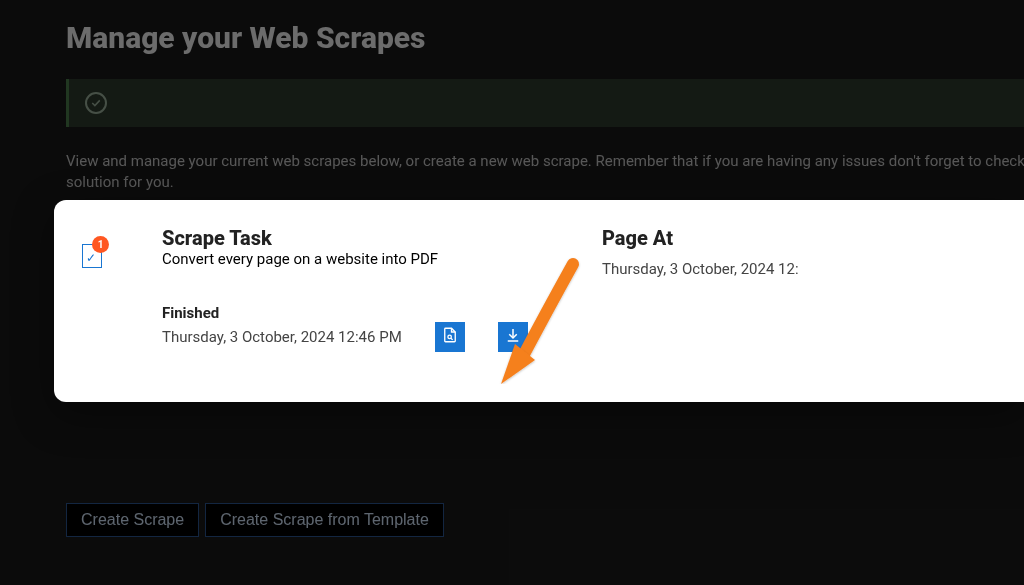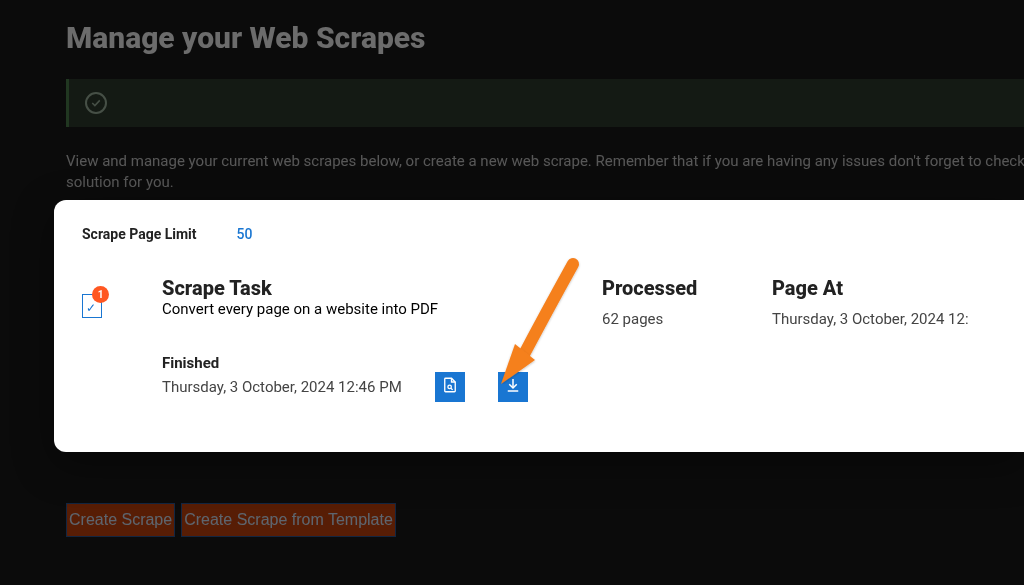--- a/index.html
+++ b/index.html
@@ -61,24 +61,24 @@
       font-size: 15px;
       margin-bottom: 30px;
     }
     .secondary-text strong { color: #e0e0e0; font-weight: 700; }
     .buttons {
       display: flex;
       gap: 6px;
       margin-top: 280px;
     }
     .btn {
-      background: #c2410c;
+      background: #000000;
       color: #cfe0f5;
       border: 1px solid #2a5590;
-      padding: 7px 2px;
+      padding: 7px 14px;
       font-size: 16px;
       cursor: pointer;
     }
 
     
     .card {
       position: absolute;
       left: 54px;
       top: 200px;
       right: 0;
@@ -226,24 +226,20 @@
 
   <div class="buttons">
     <button class="btn">Create Scrape</button>
     <button class="btn">Create Scrape from Template</button>
   </div>
 </div>
 
 <div class="overlay"></div>
 
 <div class="card">
-  <div class="limit-row">
-    <span class="limit-label">Scrape Page Limit</span>
-    <span class="limit-value">50</span>
-  </div>
 
   <div class="task-row">
     <div class="doc-icon-wrap">
       <div class="doc-icon">
         <span class="doc-check">✓</span>
       </div>
       <span class="badge">1</span>
     </div>
 
     <div class="task-main">
@@ -267,24 +263,20 @@
             <svg viewBox="0 0 24 24" fill="none" stroke="#fff" stroke-width="2">
               <line x1="12" y1="4" x2="12" y2="15"></line>
               <polyline points="7,11 12,16 17,11"></polyline>
               <line x1="5" y1="20" x2="19" y2="20"></line>
             </svg>
           </span>
         </div>
       </div>
     </div>
 
-    <div class="col">
-      <div class="col-head">Processed</div>
-      <div class="col-val">62 pages</div>
-    </div>
 
     <div class="col-wide">
       <div class="col-head">Page At</div>
       <div class="col-val">Thursday, 3 October, 2024 12:</div>
     </div>
   </div>
 </div>
 
 <svg class="arrow" viewBox="0 0 100 130">
   <defs>

